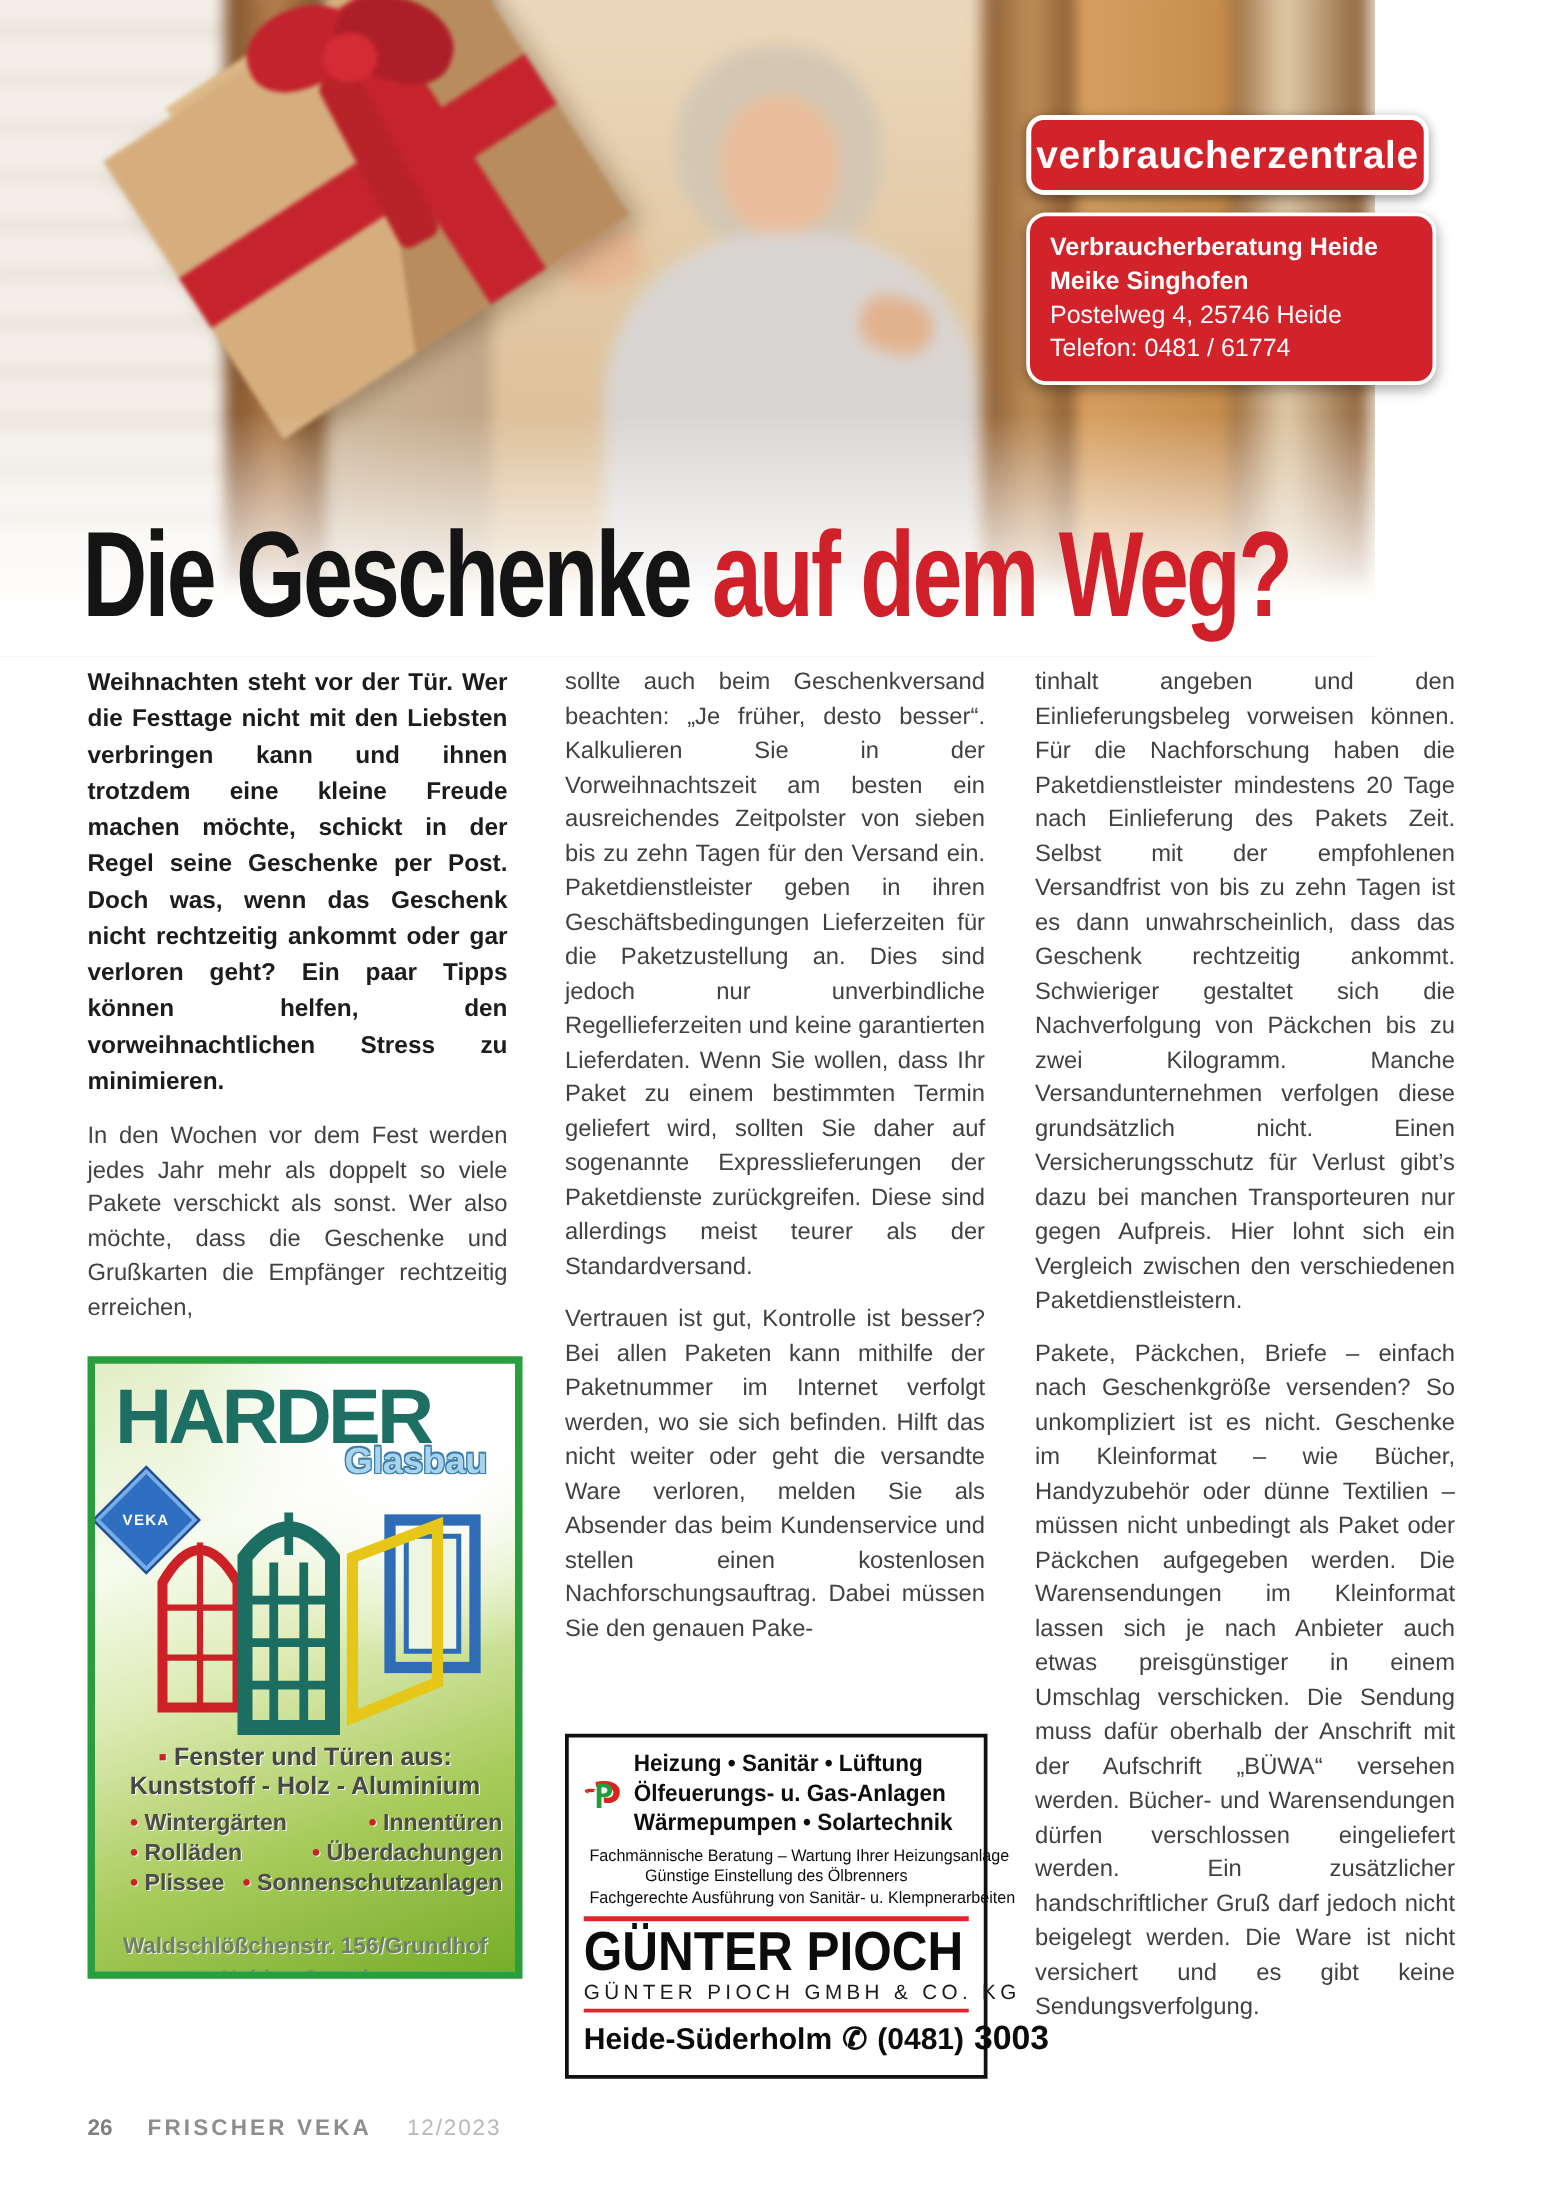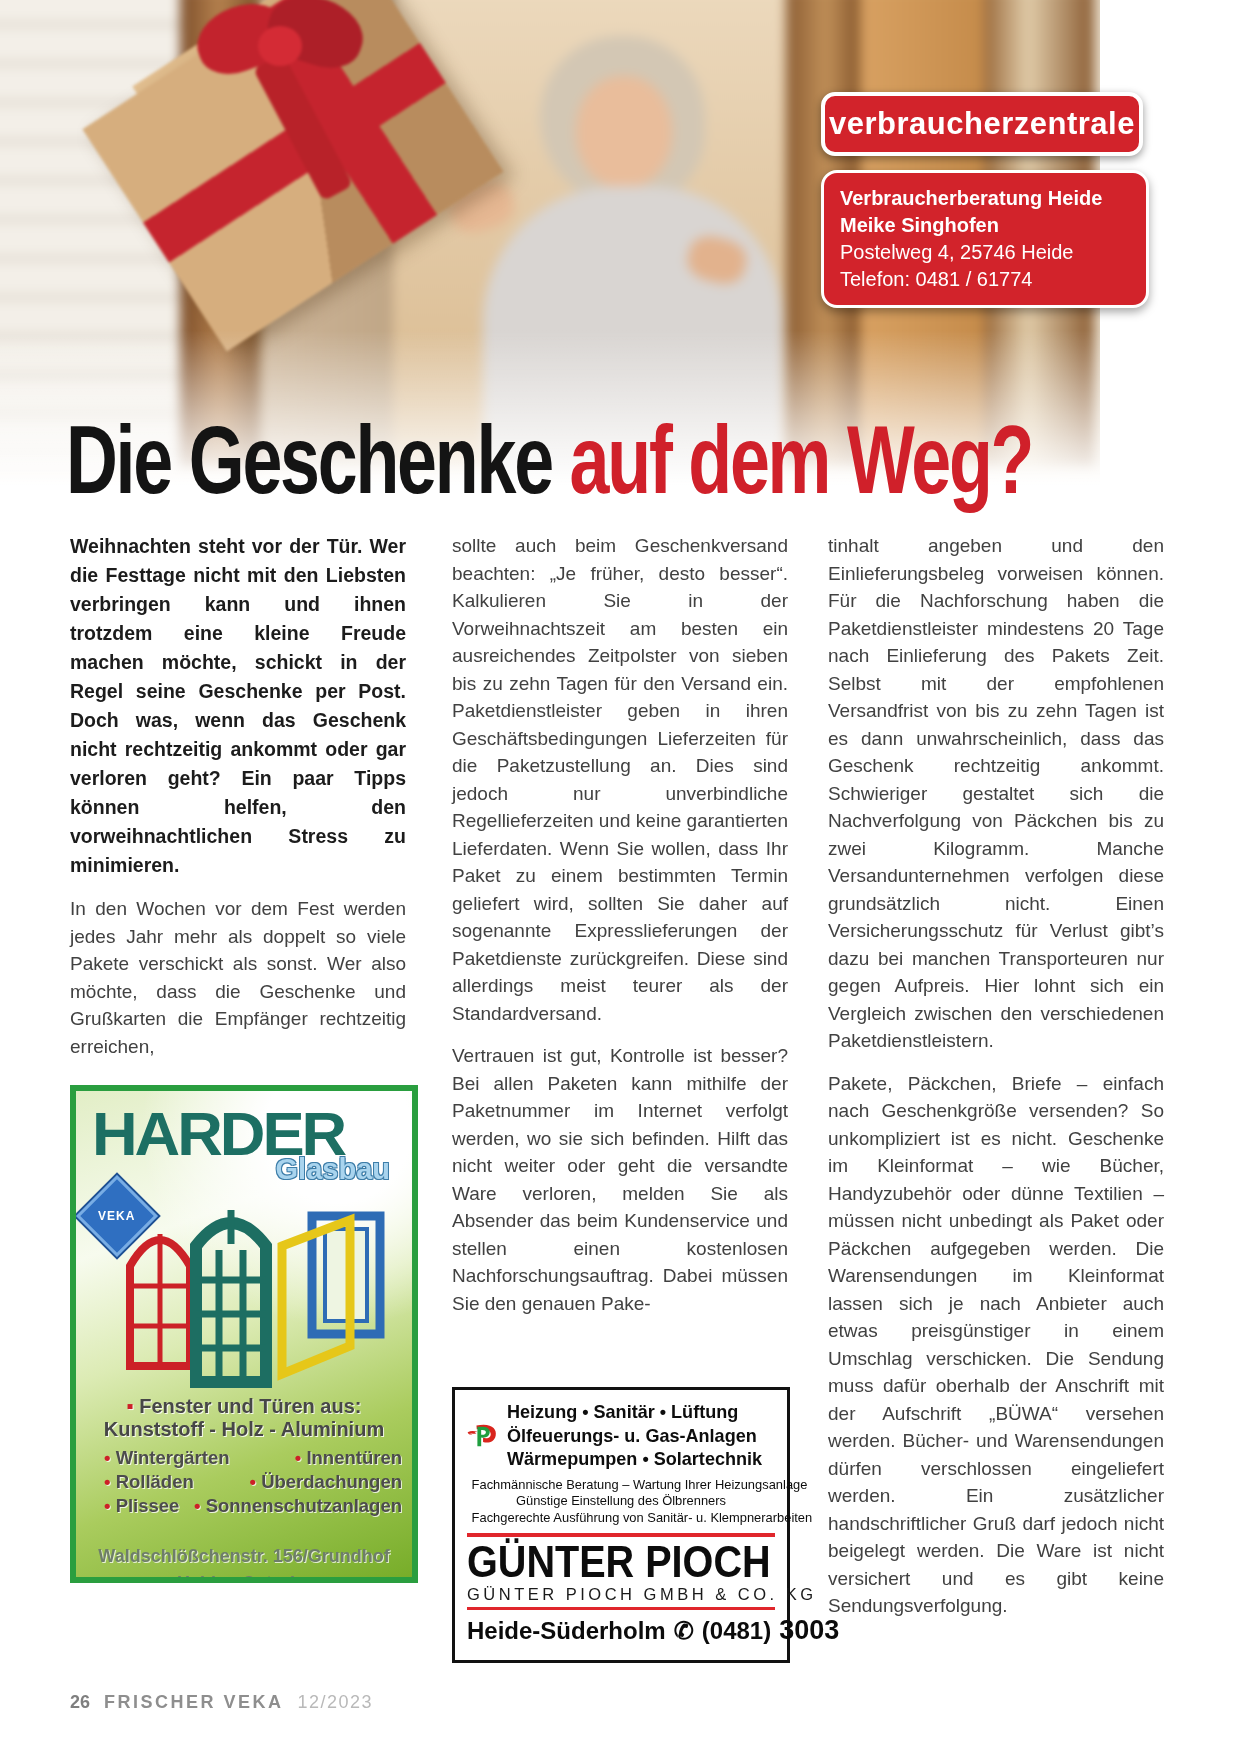--- a/index.html
+++ b/index.html
@@ -108,21 +108,21 @@
           transform:scaleX(.97);transform-origin:center;white-space:nowrap;}
   .p-rule{height:4px;background:#e0262c;margin:7px 0 3px 0;}
   .p-rule2{height:3px;background:#e0262c;margin:3px 0 5px 0;}
   .p-name{font-weight:700;font-size:44px;line-height:44px;color:#0c0c0c;letter-spacing:0;
           transform:scaleX(.9);transform-origin:left;white-space:nowrap;}
   .p-namesub{font-size:16.5px;letter-spacing:3.5px;color:#1a1a1a;margin-top:1px;white-space:nowrap;}
   .p-bottom{font-weight:700;font-size:24px;color:#0b0b0b;display:flex;align-items:baseline;gap:8px;white-space:nowrap;}
   .p-bottom .num{font-size:27px;}
 
   
-  .footer{position:absolute;left:70px;top:1692px;display:flex;align-items:flex-end;gap:14px;font-size:18px;}
+  .footer{position:absolute;left:70px;top:1692px;display:flex;align-items:flex-end;gap:28px;font-size:18px;}
   .f-pg{font-weight:700;color:#7f7f7f;}
   .f-mag{font-weight:700;color:#8e8e8e;letter-spacing:2.5px;}
   .f-iss{color:#b9b9b9;letter-spacing:1.5px;}
 </style>
 </head>
 <body>
 
 <div class="page">
 
   <div class="hero">

